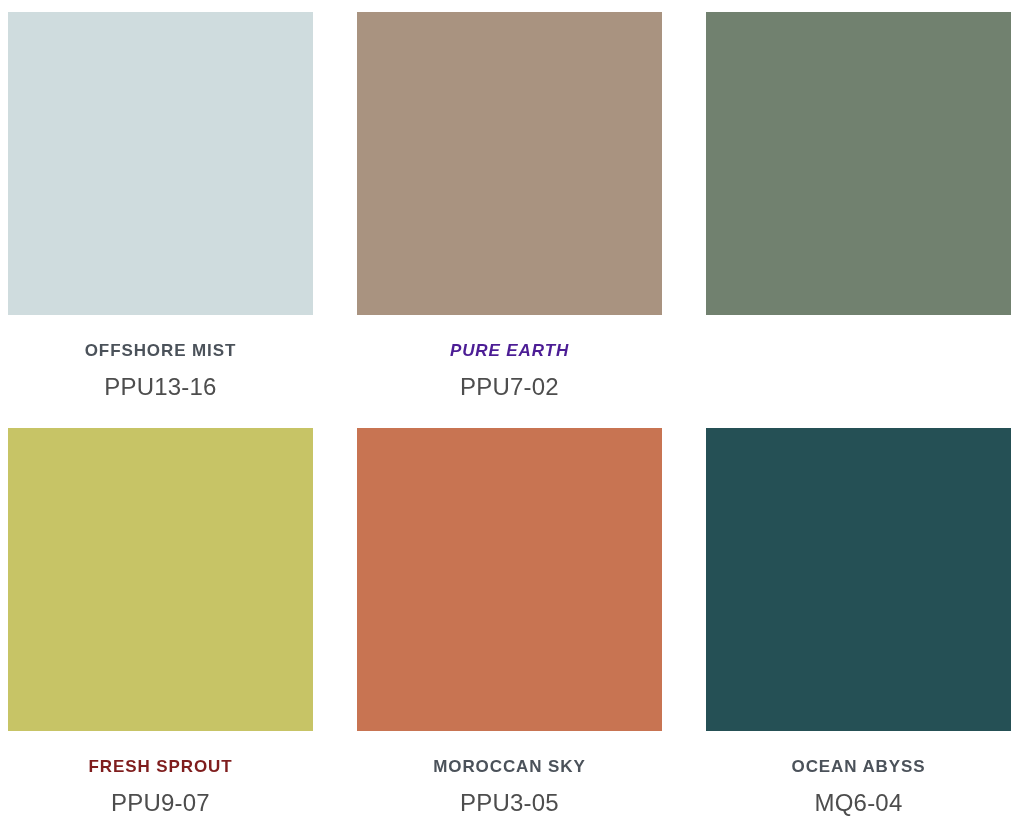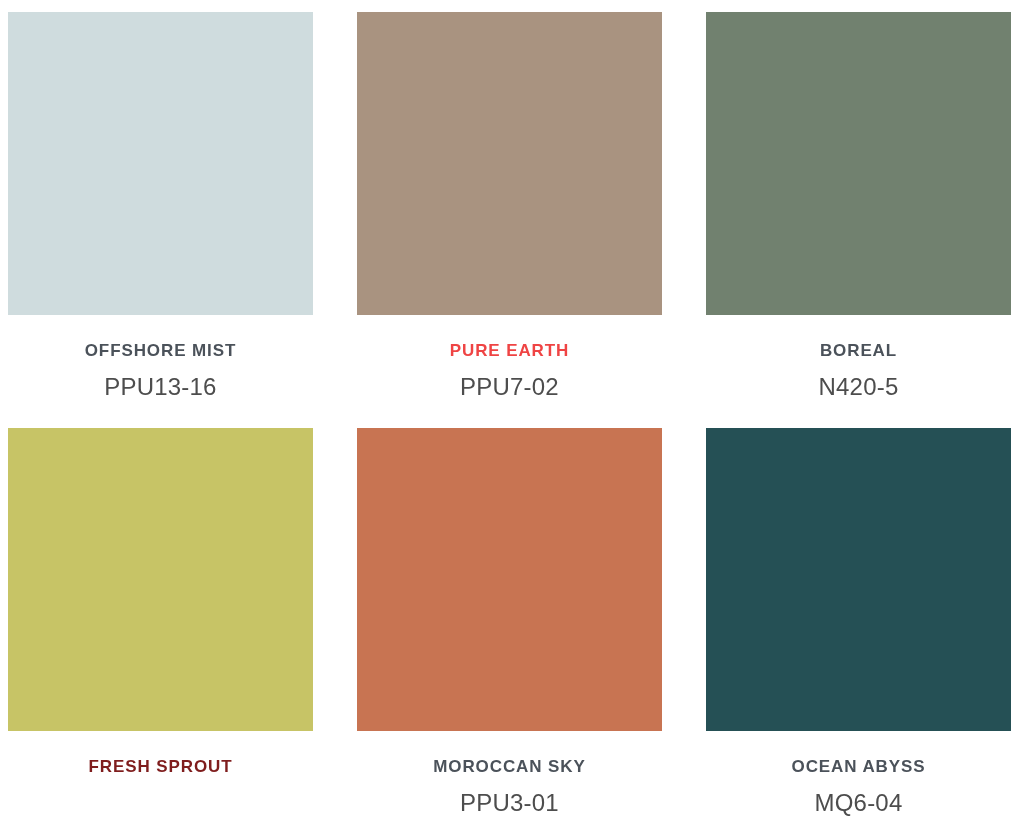--- a/index.html
+++ b/index.html
@@ -87,45 +87,42 @@
       <div class="swatch-chip" style="background-color: rgb(207, 220, 222);"></div>
       <div class="swatch-caption">
         <span class="swatch-name" style="color: rgb(75, 82, 90);">OFFSHORE MIST</span>
         <span class="swatch-code" style="color: rgb(77, 77, 77);">PPU13-16</span>
       </div>
     </div>
 
     <div class="swatch-card">
       <div class="swatch-chip" style="background-color: rgb(169, 147, 128);"></div>
       <div class="swatch-caption">
-        <span class="swatch-name" style="color: #ef4444;">PURE EARTH</span>
+        <span class="swatch-name" style="color: #4c1d95; font-style: italic;">PURE EARTH</span>
         <span class="swatch-code" style="color: rgb(77, 77, 77);">PPU7-02</span>
       </div>
     </div>
 
     <div class="swatch-card">
       <div class="swatch-chip" style="background-color: rgb(113, 129, 111);"></div>
-      <div class="swatch-caption">
-        <span class="swatch-name" style="color: rgb(75, 82, 90);">BOREAL</span>
-        <span class="swatch-code" style="color: rgb(77, 77, 77);">N420-5</span>
-      </div>
     </div>
 
     <div class="swatch-card">
       <div class="swatch-chip" style="background-color: rgb(199, 196, 102);"></div>
       <div class="swatch-caption">
         <span class="swatch-name" style="color: #7f1d1d;">FRESH SPROUT</span>
+        <span class="swatch-code" style="color: rgb(77, 77, 77);">PPU9-07</span>
       </div>
     </div>
 
     <div class="swatch-card">
       <div class="swatch-chip" style="background-color: rgb(200, 116, 82);"></div>
       <div class="swatch-caption">
         <span class="swatch-name" style="color: rgb(75, 82, 90);">MOROCCAN SKY</span>
-        <span class="swatch-code" style="color: rgb(77, 77, 77);">PPU3-01</span>
+        <span class="swatch-code" style="color: rgb(77, 77, 77);">PPU3-05</span>
       </div>
     </div>
 
     <div class="swatch-card">
       <div class="swatch-chip" style="background-color: rgb(37, 80, 85);"></div>
       <div class="swatch-caption">
         <span class="swatch-name" style="color: rgb(75, 82, 90);">OCEAN ABYSS</span>
         <span class="swatch-code" style="color: rgb(77, 77, 77);">MQ6-04</span>
       </div>
     </div>

